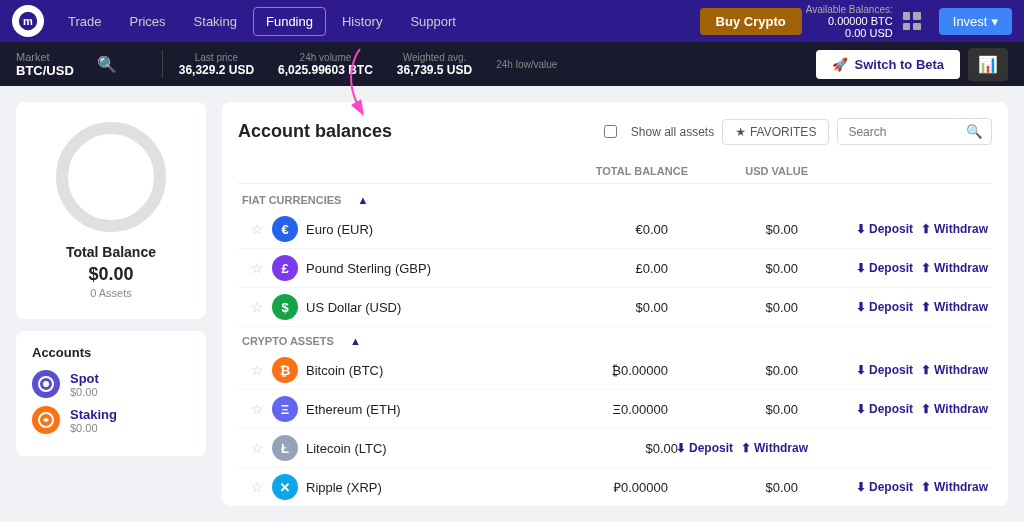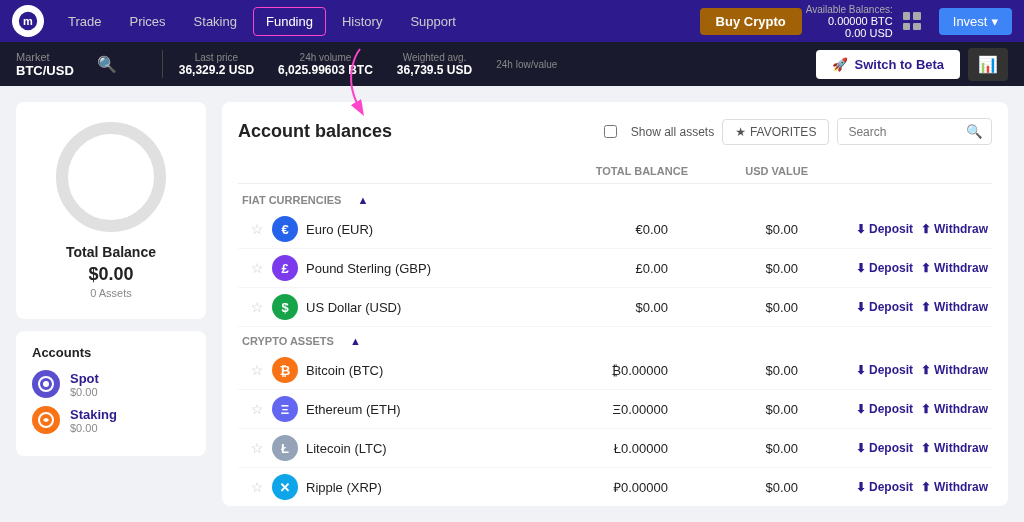--- a/index.html
+++ b/index.html
@@ -520,21 +520,20 @@
           <span>Withdraw</span>
         </button>
       </div>
     </div>
     <div class="asset-row">
       <button class="star-btn">☆</button>
       <div class="asset-name-cell">
         <div class="asset-icon" style="background:#94a3b8">Ł</div>
         <span class="asset-name">Litecoin (LTC)</span>
       </div>
-      <div class="balance-cell">Ł0.00000</div>
       <div class="usd-cell">$0.00</div>
       <div class="actions-cell">
         <button class="action-btn">
           <span>⬇</span>
           <span>Deposit</span>
         </button>
         <button class="action-btn">
           <span>⬆</span>
           <span>Withdraw</span>
         </button>

